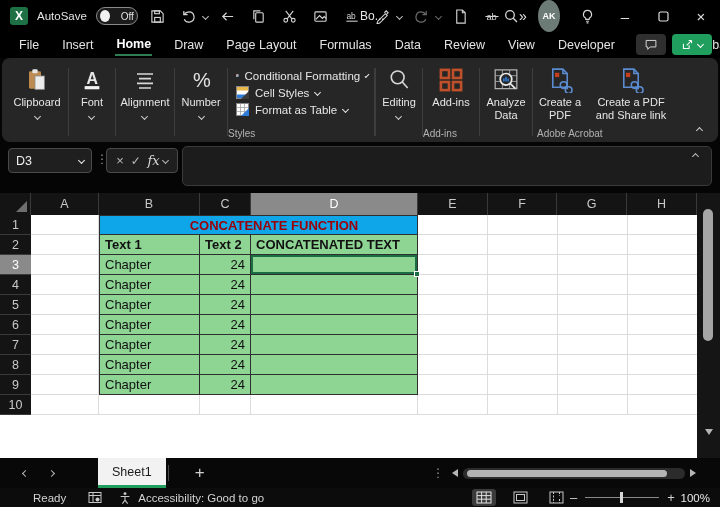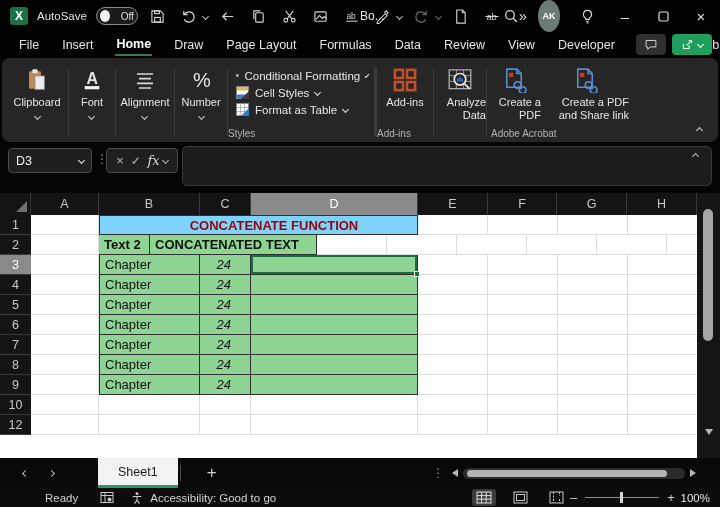--- a/index.html
+++ b/index.html
@@ -51,21 +51,21 @@
     display:flex; align-items:center; justify-content:center; gap:4px; color:#fff; }
 
   
   .ribbon { position:absolute; top:58px; left:2px; width:716px; height:84px;
     background:#262626; border-radius:8px; display:flex; align-items:stretch; padding:4px 0 0 4px; }
   .vsep { width:1px; background:#3d3d3d; margin:6px 0 6px; }
   .rgroup { position:relative; display:flex; flex-direction:column; align-items:center; }
   .glabel { position:absolute; bottom:3px; left:0; width:100%; 
     font-size:10px; color:#b3b3b3; white-space:nowrap; }
   .bigbtn { display:flex; flex-direction:column; align-items:center; padding-top:5px; gap:3px; }
-  .blabel { font-size:11px; color:#e6e6e6; text-align:right; line-height:1.15; }
+  .blabel { font-size:11px; color:#e6e6e6; text-align:center; line-height:1.15; }
   .bchev { color:#cfcfcf; margin-top:2px; }
   .styles-col { display:flex; flex-direction:column; padding:7px 6px 0 8px; gap:4px; width:100%; }
   .stylerow { display:flex; align-items:center; gap:6px; color:#e6e6e6; font-size:11.5px; white-space:nowrap; }
   .ribbon-collapse { position:absolute; right:16px; bottom:9px; color:#cfcfcf; }
 
   
   .fbar { position:absolute; top:142px; left:0; width:720px; height:48px; background:#050505; }
   .namebox { position:absolute; left:8px; top:6px; width:84px; height:25px; background:#1f1f1f;
     border:1px solid #4a4a4a; border-radius:4px; display:flex; align-items:center;
     padding:0 7px; font-size:12.5px; color:#f0f0f0; justify-content:space-between; }
@@ -94,56 +94,56 @@
     display:flex; align-items:center; justify-content:center; border-bottom:1px solid #3a3a3a; }
   .rh.hl { background:#8a8a8a; color:#fff; }
   .c { background:#fff; border-right:1px solid #dcdcdc; border-bottom:1px solid #dcdcdc;
     display:flex; align-items:center; font-size:13px; color:#111; }
   .wa{width:68px}.wb{width:101px}.wc{width:51px}.wd{width:167px}
   .fill { flex:1; background-image:repeating-linear-gradient(to right,#fff 0 69px,#dcdcdc 69px 70px);
     border-bottom:1px solid #dcdcdc; border-right:none; }
   .g { background:#8ed493; border-right:1px solid #2f2f2f; border-bottom:1px solid #2f2f2f;
     padding-left:5px; }
   .wb.g { border-left:1px solid #2f2f2f; }
-  .g.num { justify-content:flex-end; padding-right:19px; padding-left:0;font-style:italic; }
+  .g.num { justify-content:flex-end; padding-right:5px; padding-left:0; }
   .g.hdr { font-weight:bold; }
-  .banner { width:319px; background:#7dd3fc; color:#9c0006; font-weight:bold; font-size:13px;
+  .banner { width:319px; background:#0ea5e9; color:#9c0006; font-weight:bold; font-size:13px;
     display:flex; align-items:center; justify-content:center; border:1px solid #2f2f2f;padding-left:31px; }
   .selcell { position:relative; box-shadow:inset 0 0 0 2px #1b6e43; }
   .handle { position:absolute; right:-3px; bottom:-3px; width:6px; height:6px;
     background:#1b6e43; border:1px solid #fff; z-index:5; }
 
   
   .vscroll { position:absolute; top:193px; left:697px; width:23px; height:265px; background:#151515; }
   .vthumb { position:absolute; left:6px; top:16px; width:10px; height:132px;
     background:#a6a6a6; border-radius:5px; }
   .varrow { position:absolute; left:8px; color:#b5b5b5; }
 
   
   .sheetbar { position:absolute; top:458px; left:0; width:720px; height:30px; background:#080808;
     display:flex; align-items:center; }
   .snav { width:26px; display:flex; justify-content:center; color:#b5b5b5; }
-  .sheet-tab { margin-left:34px; height:30px; padding:0 20px; background:#f2f2f2; color:#1b1b1b;
+  .sheet-tab { margin-left:34px; height:30px; padding:0 14px; background:#f2f2f2; color:#1b1b1b;
     font-size:12.5px; display:flex; align-items:center; border-bottom:3px solid #1f9e5e; }
   .tab-sep { width:1px; height:16px; background:#4a4a4a; margin-left:2px; }
   .addsheet { margin-left:26px; color:#cfcfcf; font-size:17px; }
   .sb-dots { position:absolute; left:432px; color:#9a9a9a; font-size:12px; }
   .hscroll { position:absolute; left:452px; top:8px; width:256px; height:14px;
     display:flex; align-items:center; gap:5px; }
   .htrack { width:222px; height:11px; background:#2b2b2b; border-radius:6px; position:relative; }
   .hthumb { position:absolute; left:4px; top:2px; width:200px; height:7px; background:#b3b3b3; border-radius:4px; }
   .tri-l { width:0;height:0;border-top:4px solid transparent;border-bottom:4px solid transparent;border-right:6px solid #b5b5b5; }
   .tri-r { width:0;height:0;border-top:4px solid transparent;border-bottom:4px solid transparent;border-left:6px solid #b5b5b5; }
   .tri-u { width:0;height:0;border-left:4px solid transparent;border-right:4px solid transparent;border-bottom:6px solid #b5b5b5; }
   .tri-d { width:0;height:0;border-left:4px solid transparent;border-right:4px solid transparent;border-top:6px solid #b5b5b5; }
 
   
   .statusbar { position:absolute; top:488px; left:0; width:720px; height:19px; background:#0c0c0c;
     display:flex; align-items:center; font-size:11.5px; color:#d2d2d2; }
-  .st-ready { margin-left:24px;padding-left:21px; }
+  .st-ready { margin-left:12px;padding-left:21px; }
   .st-icon { margin-left:22px; }
   .st-acc-text { margin-left:6px; }
   .views { position:absolute; left:472px; display:flex; gap:12px; align-items:center; }
   .viewbtn { width:24px; height:17px; display:flex; align-items:center; justify-content:center; border-radius:3px; }
   .viewbtn.active { background:#3a3a3a; }
   .zoomctl { position:absolute; left:570px; display:flex; align-items:center; gap:8px; }
   .zline { width:74px; height:1px; background:#8a8a8a; position:relative; }
   .zthumb { position:absolute; left:35px; top:-5px; width:3px; height:11px; background:#d6d6d6; }
   .zoom-pct { position:absolute; right:10px; font-size:11.5px; color:#e6e6e6; }
 </style>
@@ -366,20 +366,30 @@
         <span>Format as Table</span>
         <span class="chev"></span>
       </div>
     </div>
     <div class="glabel">Styles</div>
   </div>
   <div class="vsep"></div>
 
   <div class="vsep"></div>
 
+  <div class="rgroup" style="width:46px">
+    <div class="bigbtn">
+      <svg width="24" height="26" viewBox="0 0 18 18" fill="none" stroke="#d8d8d8" stroke-width="1.2">
+          <circle cx="8" cy="7" r="4.8"></circle>
+          <path d="m11.5 10.5 4 4.5"></path>
+        </svg>
+      <span class="blabel">Editing</span>
+      <span class="chev bchev"></span>
+    </div>
+  </div>
   <div class="vsep"></div>
 
   <div class="rgroup" style="width:56px">
     <div class="bigbtn">
       <svg width="26" height="26" viewBox="0 0 18 18" fill="none" stroke="#c0502a" stroke-width="1.8">
           <rect x="2" y="2" width="5.6" height="5.6"></rect>
           <rect x="10.4" y="2" width="5.6" height="5.6"></rect>
           <rect x="2" y="10.4" width="5.6" height="5.6"></rect>
           <rect x="10.4" y="10.4" width="5.6" height="5.6"></rect>
         </svg>
@@ -472,20 +482,21 @@
   <div class="r">
     <div class="rh">1</div>
     <div class="c wa"></div>
     <div class="banner">CONCATENATE FUNCTION</div>
     <div class="c fill"></div>
   </div>
 
   <div class="r">
     <div class="rh">2</div>
     <div class="c wa"></div>
+    <div class="c wb g hdr">Text 1</div>
     <div class="c wc g hdr">Text 2</div>
     <div class="c wd g hdr">CONCATENATED TEXT</div>
     <div class="c fill"></div>
   </div>
 
   <div class="r">
     <div class="rh hl">3</div>
     <div class="c wa"></div>
     <div class="c wb g">Chapter</div>
     <div class="c wc g num">24</div>
@@ -552,28 +563,20 @@
   <div class="r">
     <div class="rh">10</div>
     <div class="c wa"></div>
     <div class="c wb"></div>
     <div class="c wc"></div>
     <div class="c wd"></div>
     <div class="c fill"></div>
   </div>
 
 
-  <div class="r">
-    <div class="rh">12</div>
-    <div class="c wa"></div>
-    <div class="c wb"></div>
-    <div class="c wc"></div>
-    <div class="c wd"></div>
-    <div class="c fill"></div>
-  </div>
 </div>
 
 <div class="vscroll">
   <span class="varrow" style="top:3px"><span class="tri-u"></span></span>
   <div class="vthumb"></div>
   <span class="varrow" style="bottom:5px"><span class="tri-d"></span></span>
 </div>
 
 <div class="sheetbar">
   <span class="snav" style="margin-left:12px">

